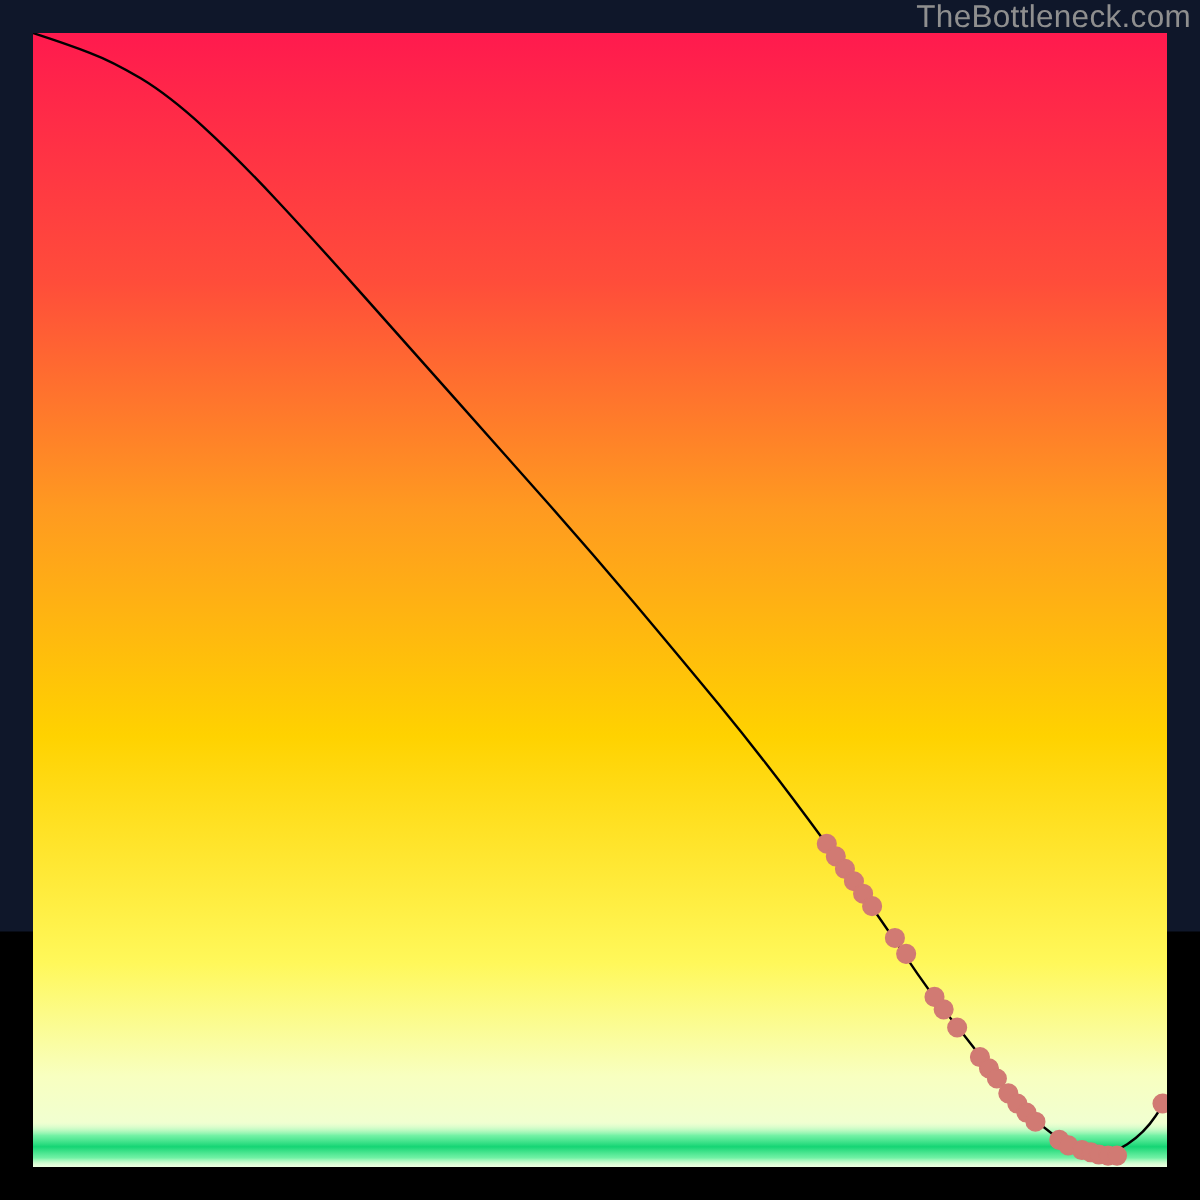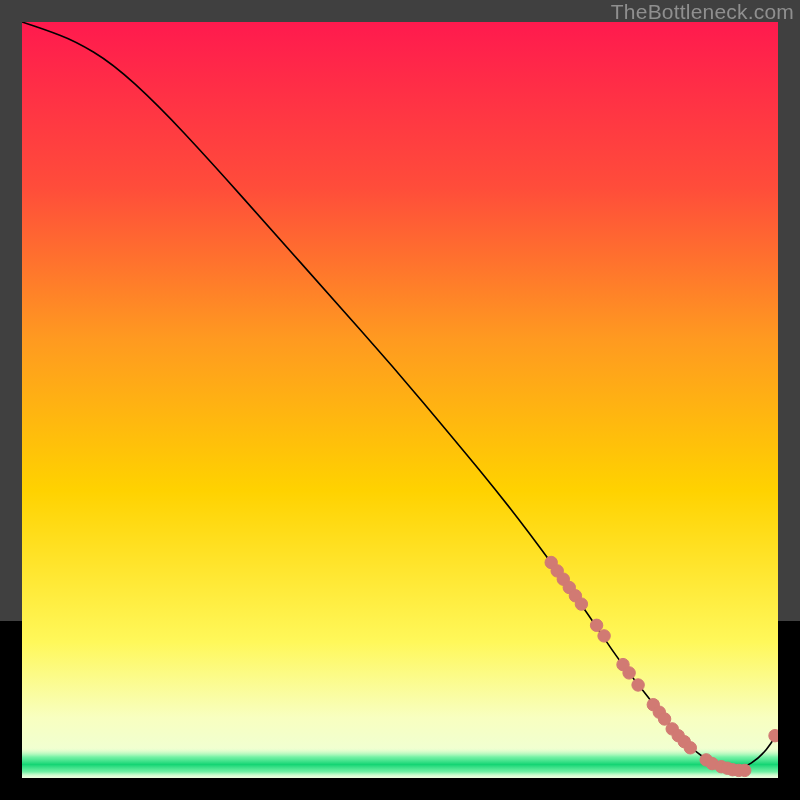--- a/index.html
+++ b/index.html
@@ -8,21 +8,21 @@
     width: 800px;
     height: 800px;
     background: #000;
     overflow: hidden;
     font-family: Arial, Helvetica, sans-serif;
   }
   .stage {
     position: relative;
     width: 800px;
     height: 621px;
-    background: #404040;
+    background: #0f172a;
   }
   .plot {
     position: absolute;
     left: 22px;
     top: 22px;
     width: 756px;
     height: 756px;
     overflow: hidden;
   }
   .bg-gradient {

